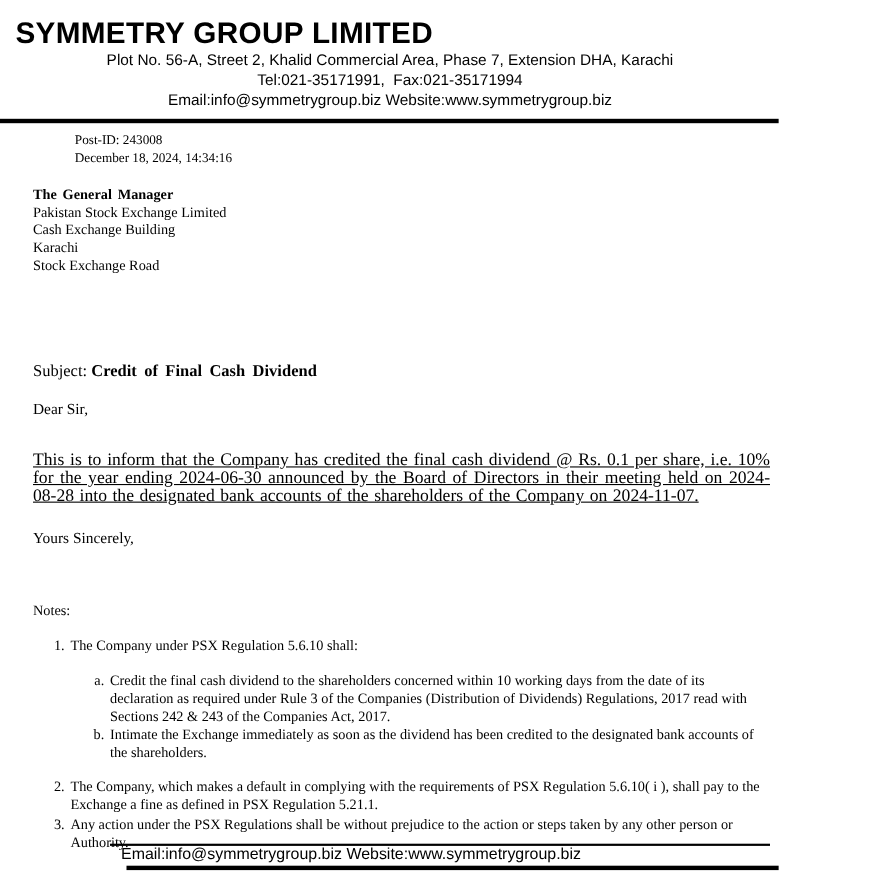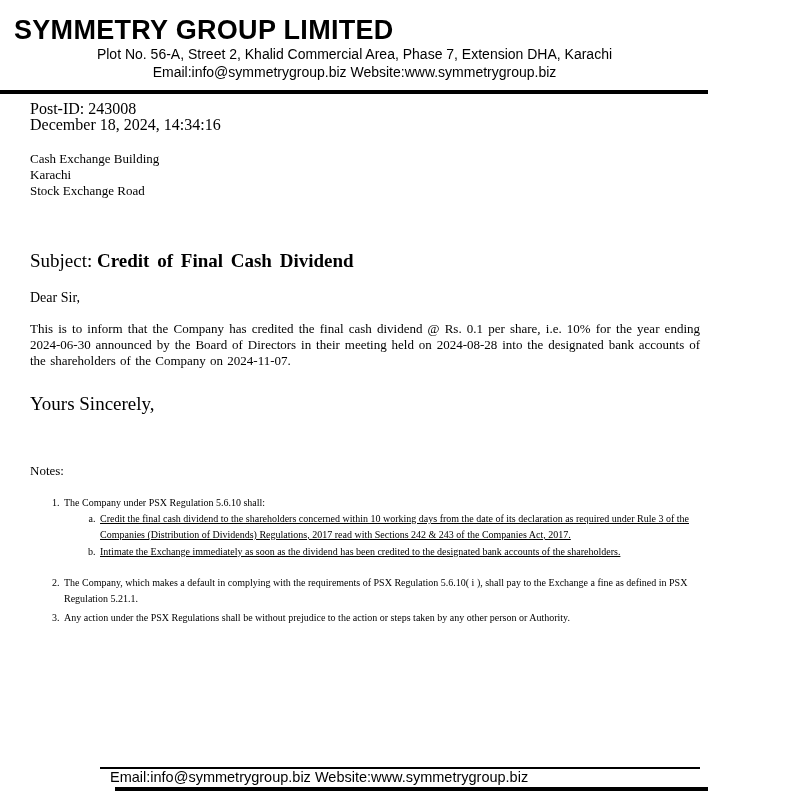--- a/index.html
+++ b/index.html
@@ -36,48 +36,49 @@
   }
   .header-bar {
     height: 4px;
     background: #000000;
     margin-top: 9px;
   }
   
   .letter {
     padding: 7px 8px 0 30px;
   }
-  .meta-line { font-size: 16px; line-height: 16px; }
+  .meta-line { font-size: 12px; line-height: 16px; margin-left: 38px; }
   .recipient { margin-top: 18px; font-size: 13px; line-height: 16px; }
   .recipient-title { font-weight: bold; word-spacing: 2px; }
-  .subject { margin-top: 51px; font-size: 19px; }
+  .subject { margin-top: 81px; font-size: 15px; }
   .subject-value { font-weight: bold; word-spacing: 3px; }
   .salutation { margin-top: 18px; font-size: 14px; }
   .body-para {
-    margin-top: 15px;
-    font-size: 13px;
+    margin-top: 30px;
+    font-size: 16px;
     line-height: 16px;
     text-align: justify;
     word-spacing: 1px;
+    text-decoration: underline;
   }
-  .closing { margin-top: 24px; font-size: 19px; }
+  .closing { margin-top: 24px; font-size: 14px; }
   .notes-heading { margin-top: 48px; font-size: 13px; }
   .notes-list {
     margin-top: 16px;
     padding-left: 32px;
-    font-size: 10px;
+    font-size: 13px;
     line-height: 16px;
     list-style-type: decimal;
   }
   .notes-list > li { margin-bottom: 3px; padding-left: 2px; }
   .sub-list {
+    margin-top: 16px;
     margin-bottom: 15px;
     padding-left: 34px;
     list-style-type: lower-alpha;
-    text-decoration: underline;
   }
   .sub-list > li { margin-bottom: 1px; padding-left: 2px; }
   
   .footer {
     position: absolute;
     left: 0; right: 0; bottom: 9px;
   }
   .footer-rule {
     margin-left: 100px;
     width: 600px;
@@ -96,30 +97,33 @@
   }
 </style>
 </head>
 <body>
 
 <div class="page">
 
   <header class="header">
     <h1 class="company-name">SYMMETRY GROUP LIMITED</h1>
     <div class="header-line">Plot No. 56-A, Street 2, Khalid Commercial Area, Phase 7, Extension DHA, Karachi</div>
+    <div class="header-line">Tel:021-35171991,  Fax:021-35171994</div>
     <div class="header-line">Email:info@symmetrygroup.biz Website:www.symmetrygroup.biz</div>
   </header>
 
   <div class="header-bar"></div>
 
   <main class="letter">
     <div class="meta-line">Post-ID: 243008</div>
     <div class="meta-line">December 18, 2024, 14:34:16</div>
 
     <div class="recipient">
+      <div class="recipient-title">The General Manager</div>
+      <div class="recipient-line">Pakistan Stock Exchange Limited</div>
       <div class="recipient-line">Cash Exchange Building</div>
       <div class="recipient-line">Karachi</div>
       <div class="recipient-line">Stock Exchange Road</div>
     </div>
 
     <div class="subject"><span>Subject: </span><span class="subject-value">Credit of Final Cash Dividend</span></div>
 
     <div class="salutation">Dear Sir,</div>
 
     <p class="body-para">This is to inform that the Company has credited the final cash dividend @ Rs. 0.1 per share, i.e. 10% for the year ending 2024-06-30 announced by the Board of Directors in their meeting held on 2024-08-28 into the designated bank accounts of the shareholders of the Company on 2024-11-07.</p>

